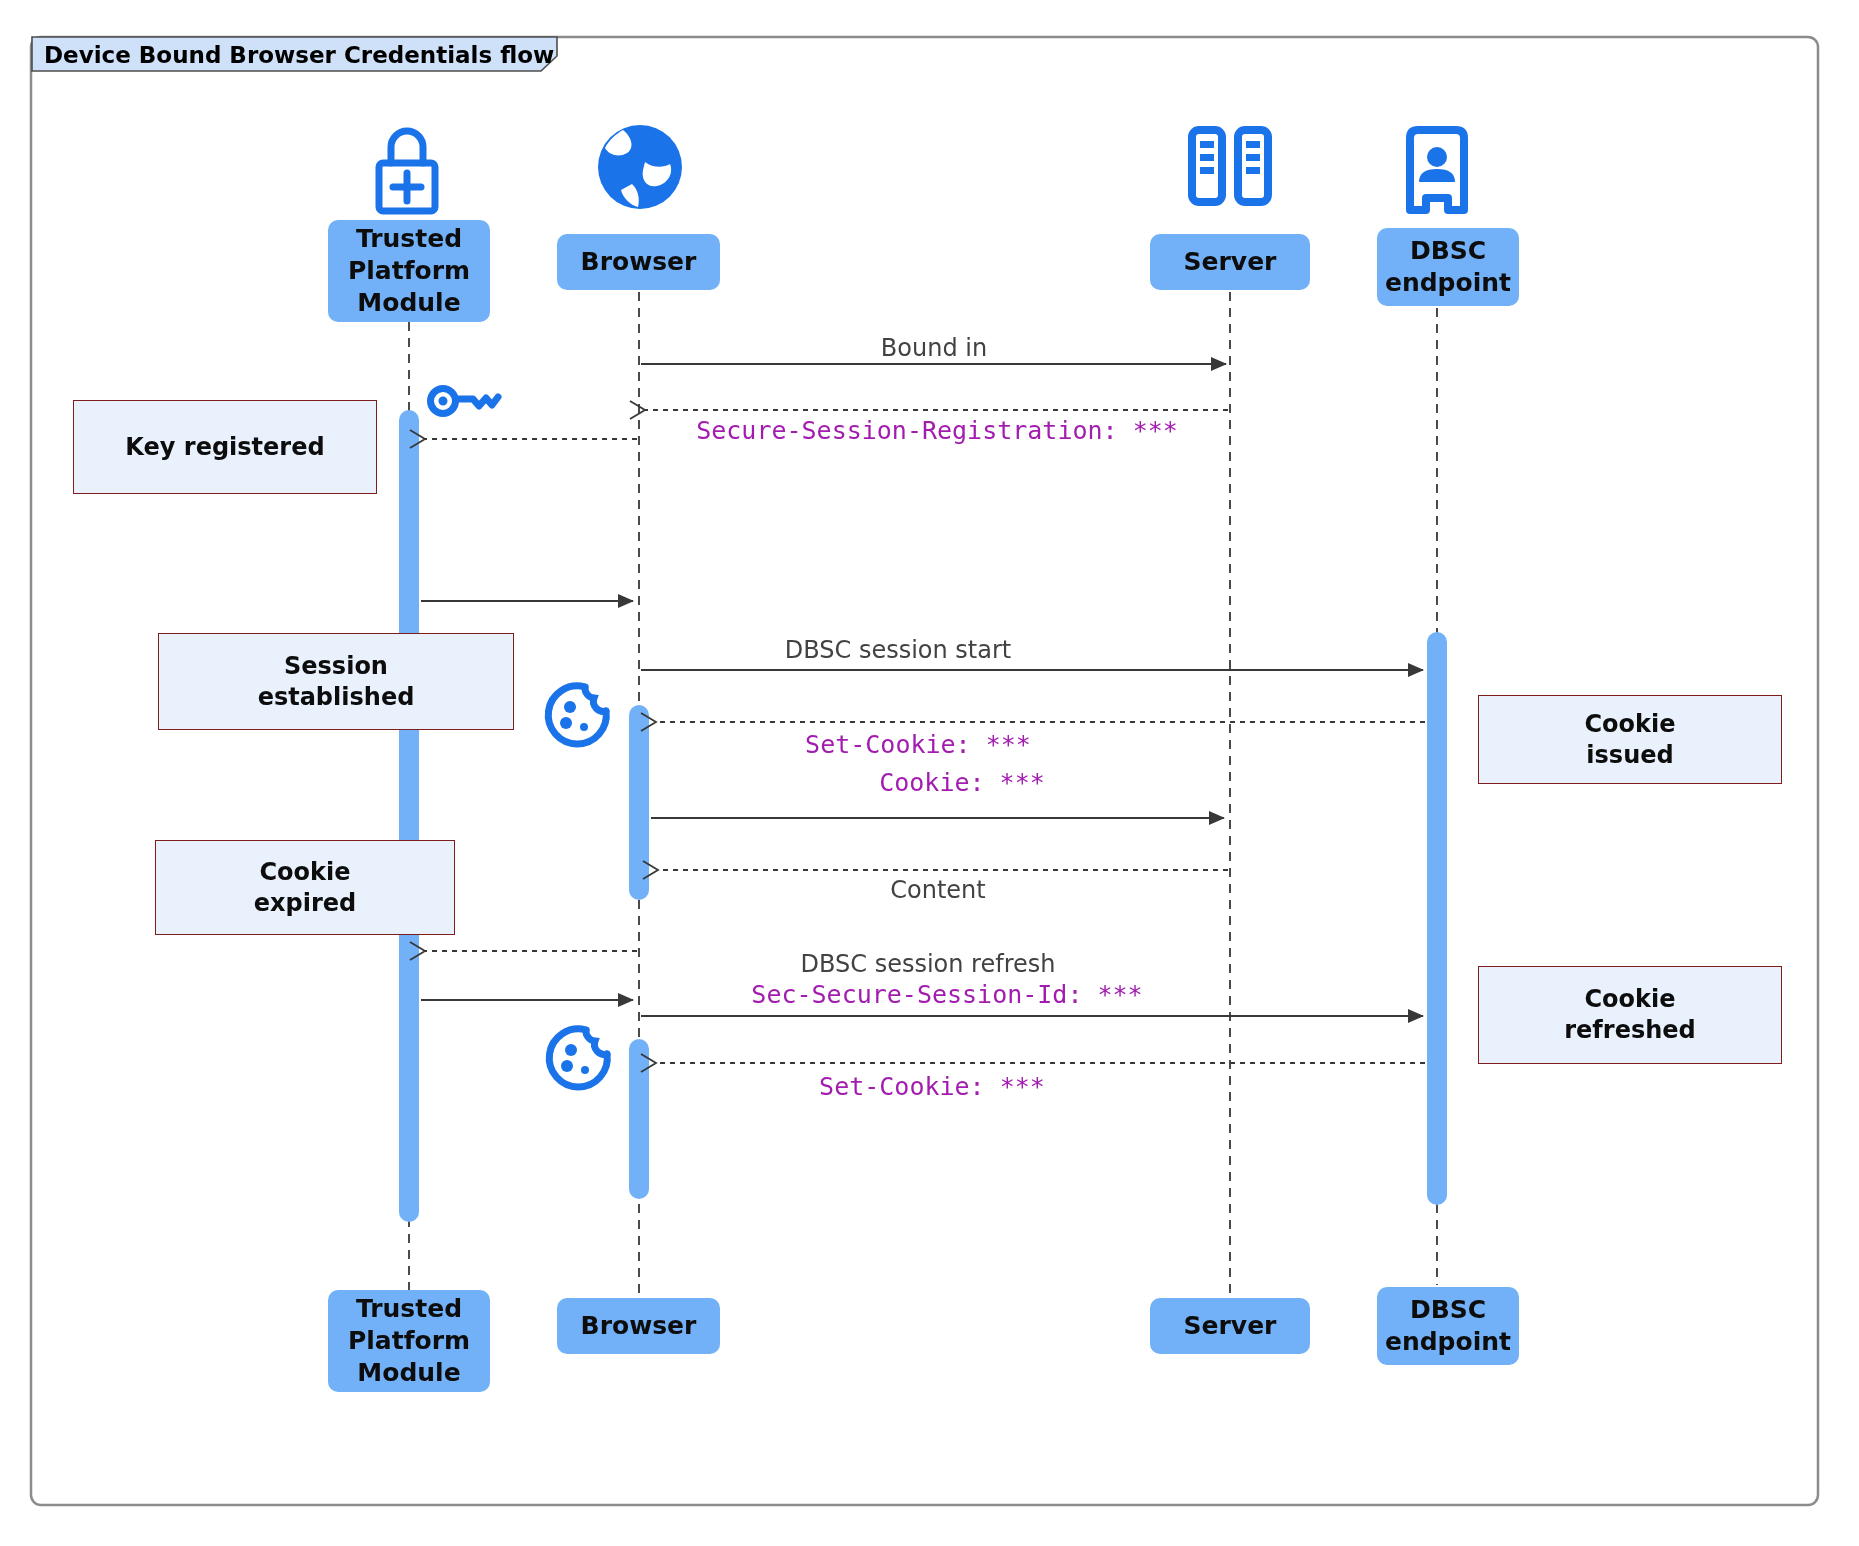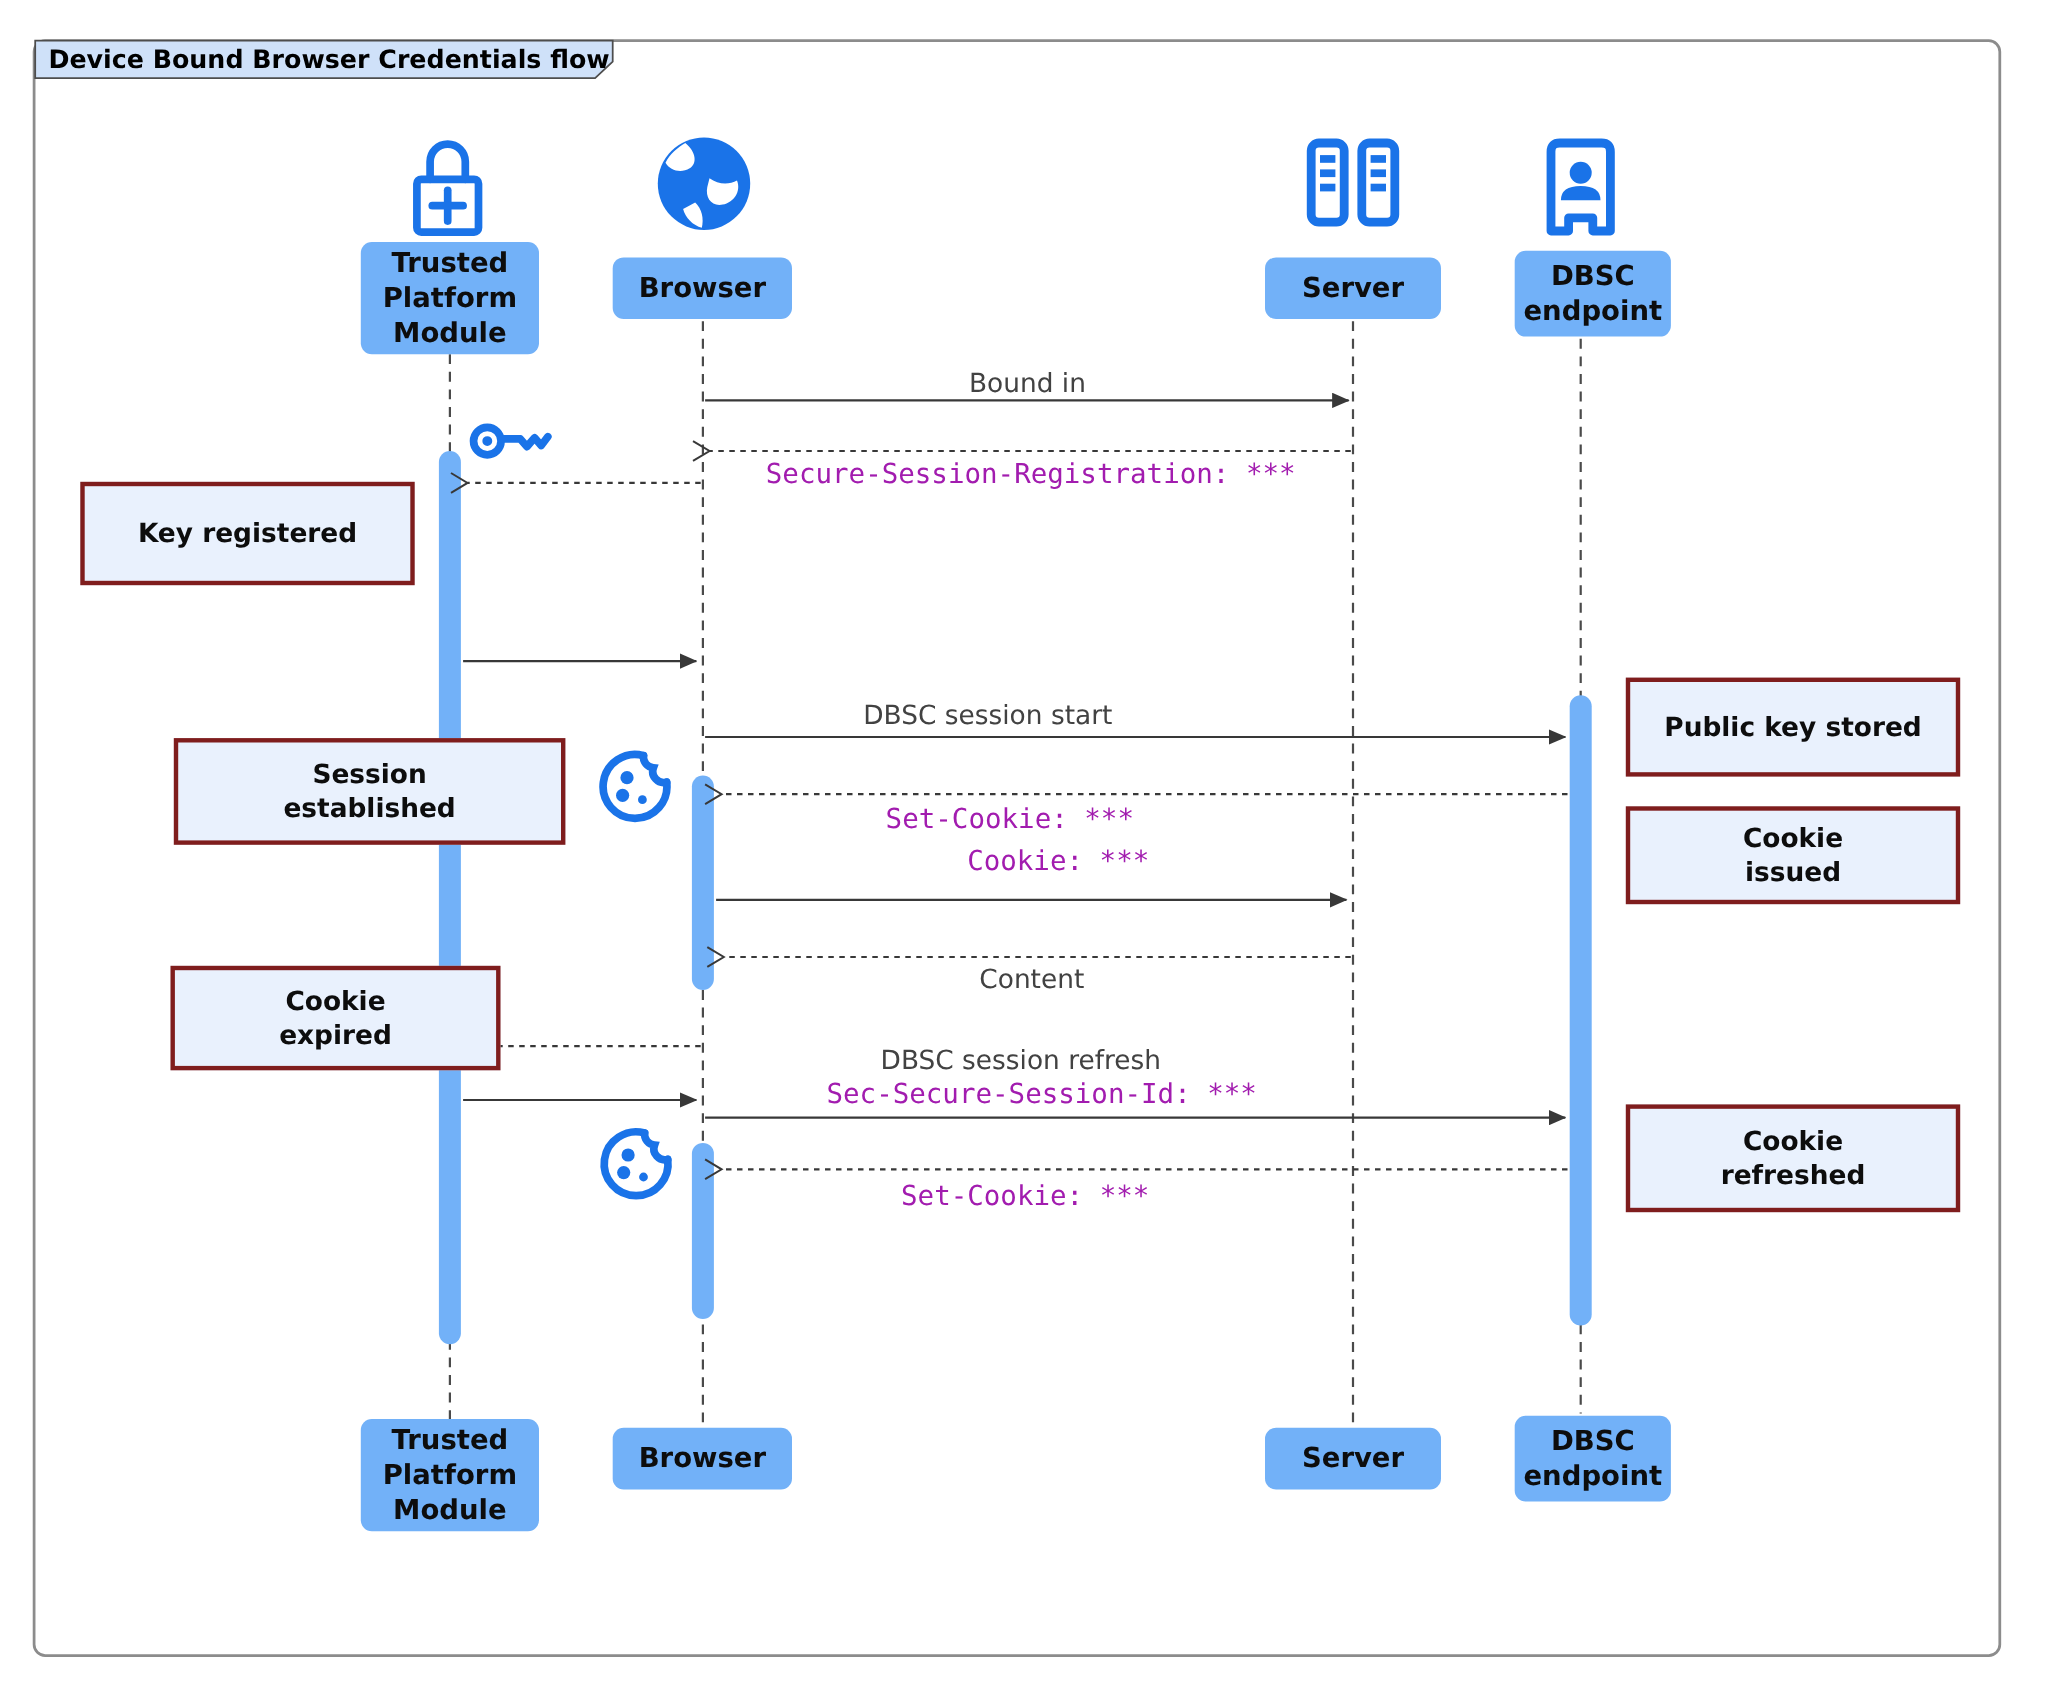--- a/index.html
+++ b/index.html
@@ -2,23 +2,23 @@
 <html><head>
 <meta charset="utf-8">
 <style>
   html,body{margin:0;padding:0;background:#ffffff;}
   .stage{position:relative;width:1859px;height:1546px;background:#fff;overflow:hidden;
          font-family:"DejaVu Sans","Liberation Sans",sans-serif;}
   .layer-svg{position:absolute;left:0;top:0;}
   .actor-box{position:absolute;background:#72b1f8;border-radius:10px;display:flex;
              align-items:center;justify-content:center;text-align:center;
              font-weight:bold;font-size:25px;line-height:32px;color:#0d0d0d;white-space:pre-line;}
-  .note{position:absolute;background:#e9f1fd;border:4px solid #7f1d1d;display:flex;
+  .note{position:absolute;background:#e9f1fd;border:1px solid #7f1d1d;display:flex;
         align-items:center;justify-content:center;text-align:center;
-        font-weight:bold;font-size:24px;line-height:31px;color:#0d0d0d;white-space:pre-line;box-sizing:border-box;margin-top:38px;}
+        font-weight:bold;font-size:24px;line-height:31px;color:#0d0d0d;white-space:pre-line;box-sizing:border-box;}
   .msg{position:absolute;transform:translateX(-50%);font-size:24px;color:#424242;white-space:nowrap;}
   .mono{font-family:"DejaVu Sans Mono","Liberation Mono",monospace;font-size:25px;color:#a21caf;}
   .title-tab{position:absolute;left:44px;top:42px;font-weight:bold;font-size:23px;color:#000;}
 </style>
 </head>
 <body>
 
 <div class="stage">
 
   <svg class="layer-svg" width="1859" height="1546" viewBox="0 0 1859 1546">
@@ -129,21 +129,20 @@
   <div class="actor-box" style="left:557px;top:1298px;width:163px;height:56px;">Browser</div>
   <div class="actor-box" style="left:1150px;top:1298px;width:160px;height:56px;">Server</div>
   <div class="actor-box" style="left:1377px;top:1287px;width:142px;height:78px;">DBSC
 endpoint</div>
 
   <div class="note" style="left:73px;top:400px;width:304px;height:94px;">Key registered</div>
   <div class="note" style="left:158px;top:633px;width:356px;height:97px;">Session
 established</div>
   <div class="note" style="left:155px;top:840px;width:300px;height:95px;">Cookie
 expired</div>
-  <div class="note" style="left:1478px;top:578px;width:304px;height:90px;">Public key stored</div>
   <div class="note" style="left:1478px;top:695px;width:304px;height:89px;">Cookie
 issued</div>
   <div class="note" style="left:1478px;top:966px;width:304px;height:98px;">Cookie
 refreshed</div>
 
   <div class="msg" style="left:934px;top:334px;">Bound in</div>
   <div class="msg mono" style="left:937px;top:416px;">Secure-Session-Registration: ***</div>
   <div class="msg" style="left:898px;top:636px;">DBSC session start</div>
   <div class="msg mono" style="left:918px;top:730px;">Set-Cookie: ***</div>
   <div class="msg mono" style="left:938px;top:768px;margin-left:24px;">Cookie: ***</div>

